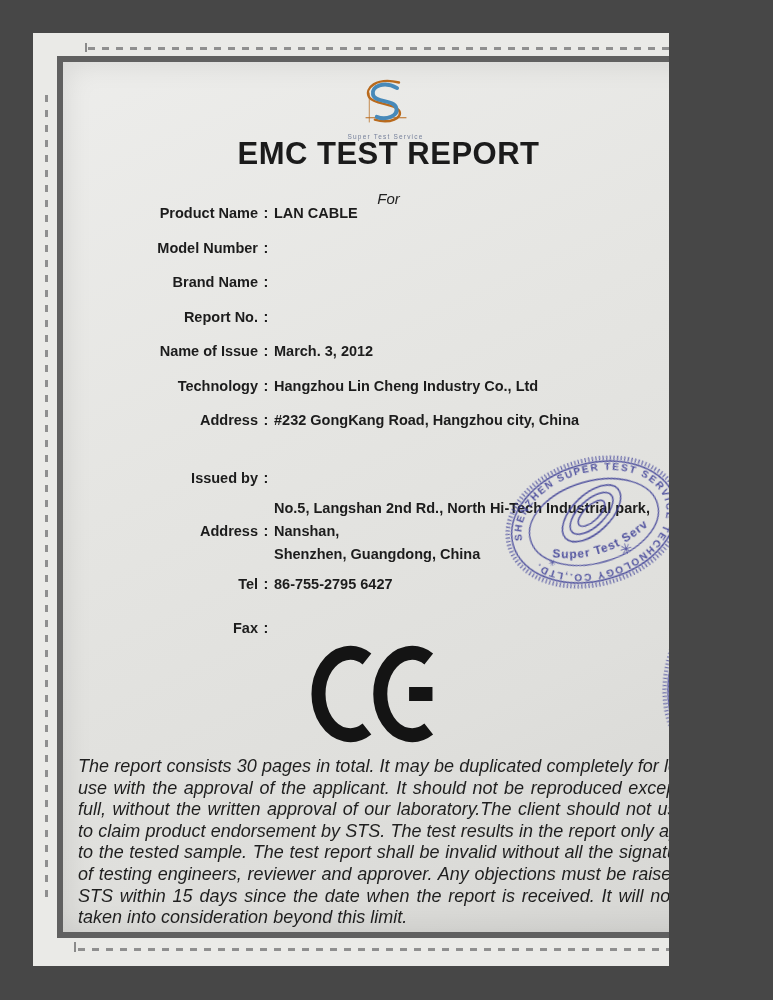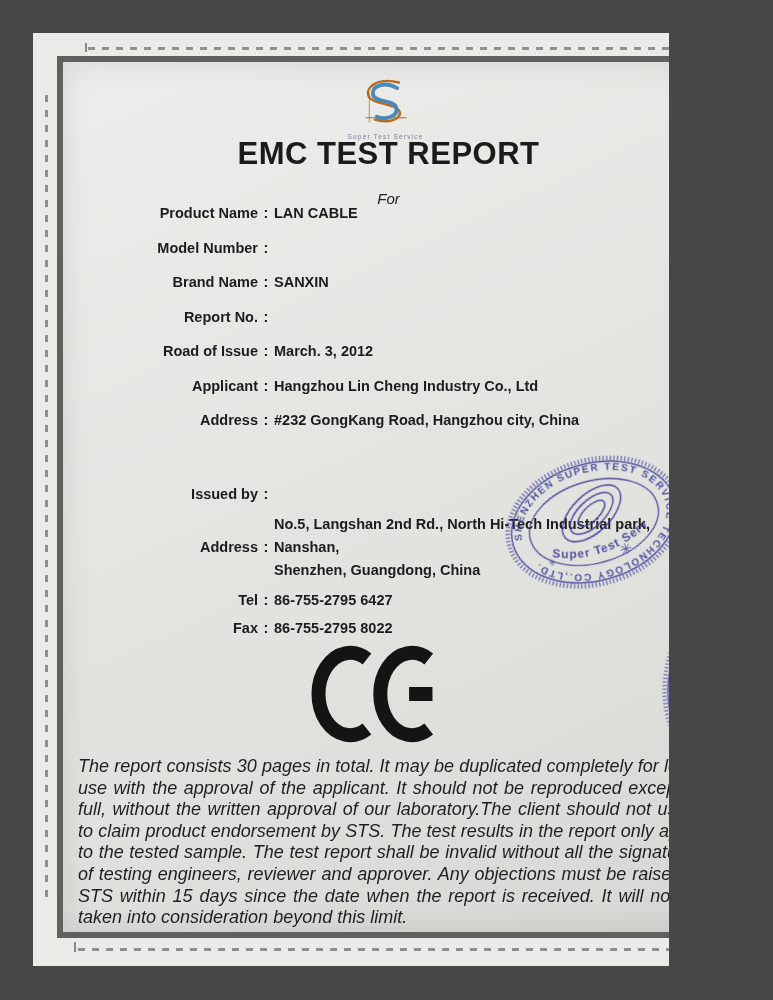--- a/index.html
+++ b/index.html
@@ -36,24 +36,24 @@
     font-weight:bold;letter-spacing:.5px;color:#1b1b1b;}
   .subtitle{position:absolute;top:128px;left:0;right:0;text-align:center;font-size:15px;
     font-style:italic;font-weight:500;color:#222;}
   
   .fields{position:absolute;top:143px;left:0;right:0;}
   .frow{display:flex;align-items:center;line-height:16.5px;font-size:14.5px;font-weight:bold;color:#1c1c1c;padding-left:25px;}
   .fields .frow{margin-bottom:18px;}
   .lbl{width:170px;text-align:right;}
   .sep{width:16px;text-align:center;}
   .val{flex:1;white-space:pre-wrap;}
-  .issuer{position:absolute;top:424px;left:0;right:0;}
+  .issuer{position:absolute;top:408px;left:0;right:0;}
   .issuer .frow{margin-bottom:10px;}
   .issuer .frow.multi .val{line-height:23px;}
-  .issuer .frow:nth-child(3){margin-bottom:12px;}
+  .issuer .frow:nth-child(3){margin-bottom:28px;}
   
   .ce{position:absolute;left:245px;top:580px;width:146px;height:104px;}
   
   .footer{position:absolute;left:15px;top:694px;width:624px;font-size:18px;font-style:italic;
     line-height:21.6px;text-align:justify;color:#1f1f1f;}
   
   .stamp{position:absolute;width:186px;height:136px;pointer-events:none;}
   .stamp svg{filter:blur(.25px);}
   .stamp-main{left:438px;top:392px;transform:rotate(-16deg);opacity:.88;}
   .stamp-partial{left:572px;top:548px;transform:rotate(102deg);opacity:.82;}
@@ -92,33 +92,32 @@
           <div class="sep">:</div>
           <div class="val">LAN CABLE</div>
         </div>
         <div class="frow">
           <div class="lbl">Model Number</div>
           <div class="sep">:</div>
         </div>
         <div class="frow">
           <div class="lbl">Brand Name</div>
           <div class="sep">:</div>
-          <div class="val">SANXIN</div>
         </div>
         <div class="frow">
           <div class="lbl">Report No.</div>
           <div class="sep">:</div>
         </div>
         <div class="frow">
-          <div class="lbl">Road of Issue</div>
+          <div class="lbl">Name of Issue</div>
           <div class="sep">:</div>
           <div class="val">March. 3, 2012</div>
         </div>
         <div class="frow">
-          <div class="lbl">Applicant</div>
+          <div class="lbl">Technology</div>
           <div class="sep">:</div>
           <div class="val">Hangzhou Lin Cheng Industry Co., Ltd</div>
         </div>
         <div class="frow">
           <div class="lbl">Address</div>
           <div class="sep">:</div>
           <div class="val">#232 GongKang Road, Hangzhou city, China</div>
         </div>
       </div>
     <div class="fields issuer">
@@ -133,21 +132,20 @@
 Shenzhen, Guangdong, China</div>
         </div>
         <div class="frow">
           <div class="lbl">Tel</div>
           <div class="sep">:</div>
           <div class="val">86-755-2795 6427</div>
         </div>
         <div class="frow">
           <div class="lbl">Fax</div>
           <div class="sep">:</div>
-          <div class="val">86-755-2795 8022</div>
         </div>
       </div>
 
     <div class="ce" role="img" aria-label="CE">
       <svg width="146" height="104" viewBox="0 0 156 100">
         <path d="M63 12.5 A 34 44 0 1 0 63 87.5" fill="none" stroke-width="15" stroke="#141414"></path>
         <path d="M129 12.5 A 34 44 0 1 0 129 87.5" fill="none" stroke-width="15" stroke="#141414"></path>
         <path d="M108 50 H 133" fill="none" stroke-width="15" stroke="#141414"></path>
       </svg>
     </div>

